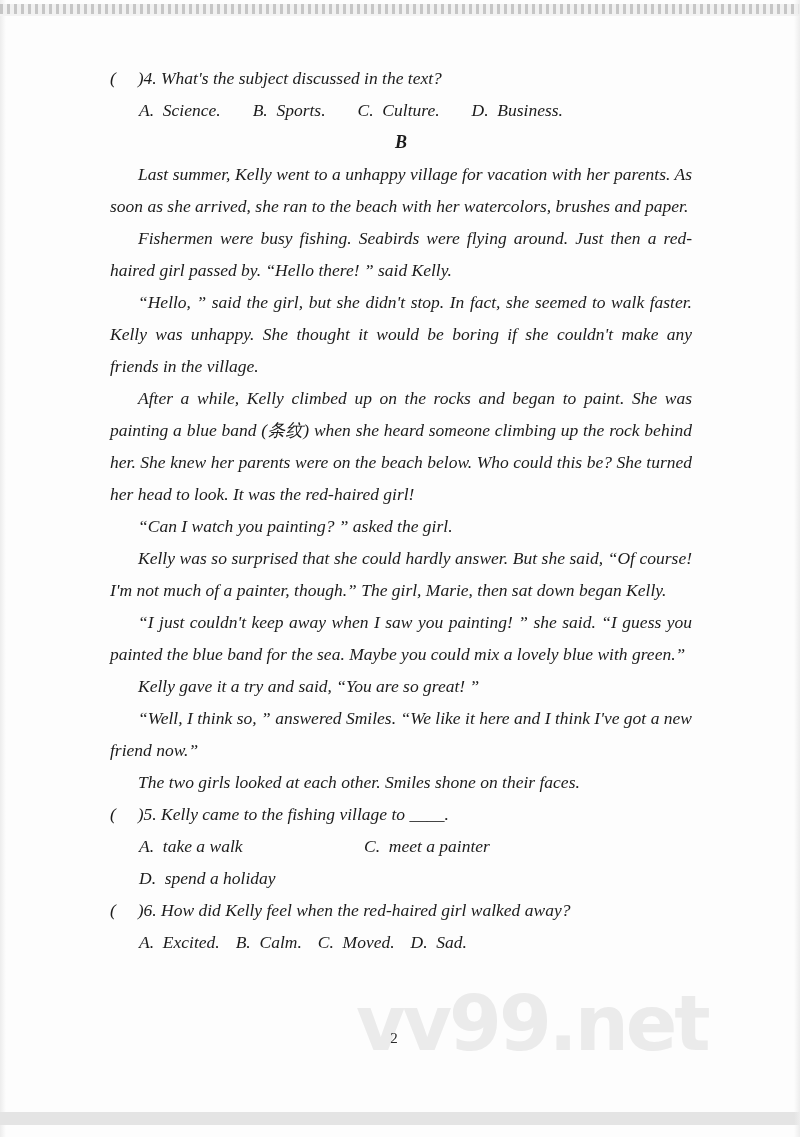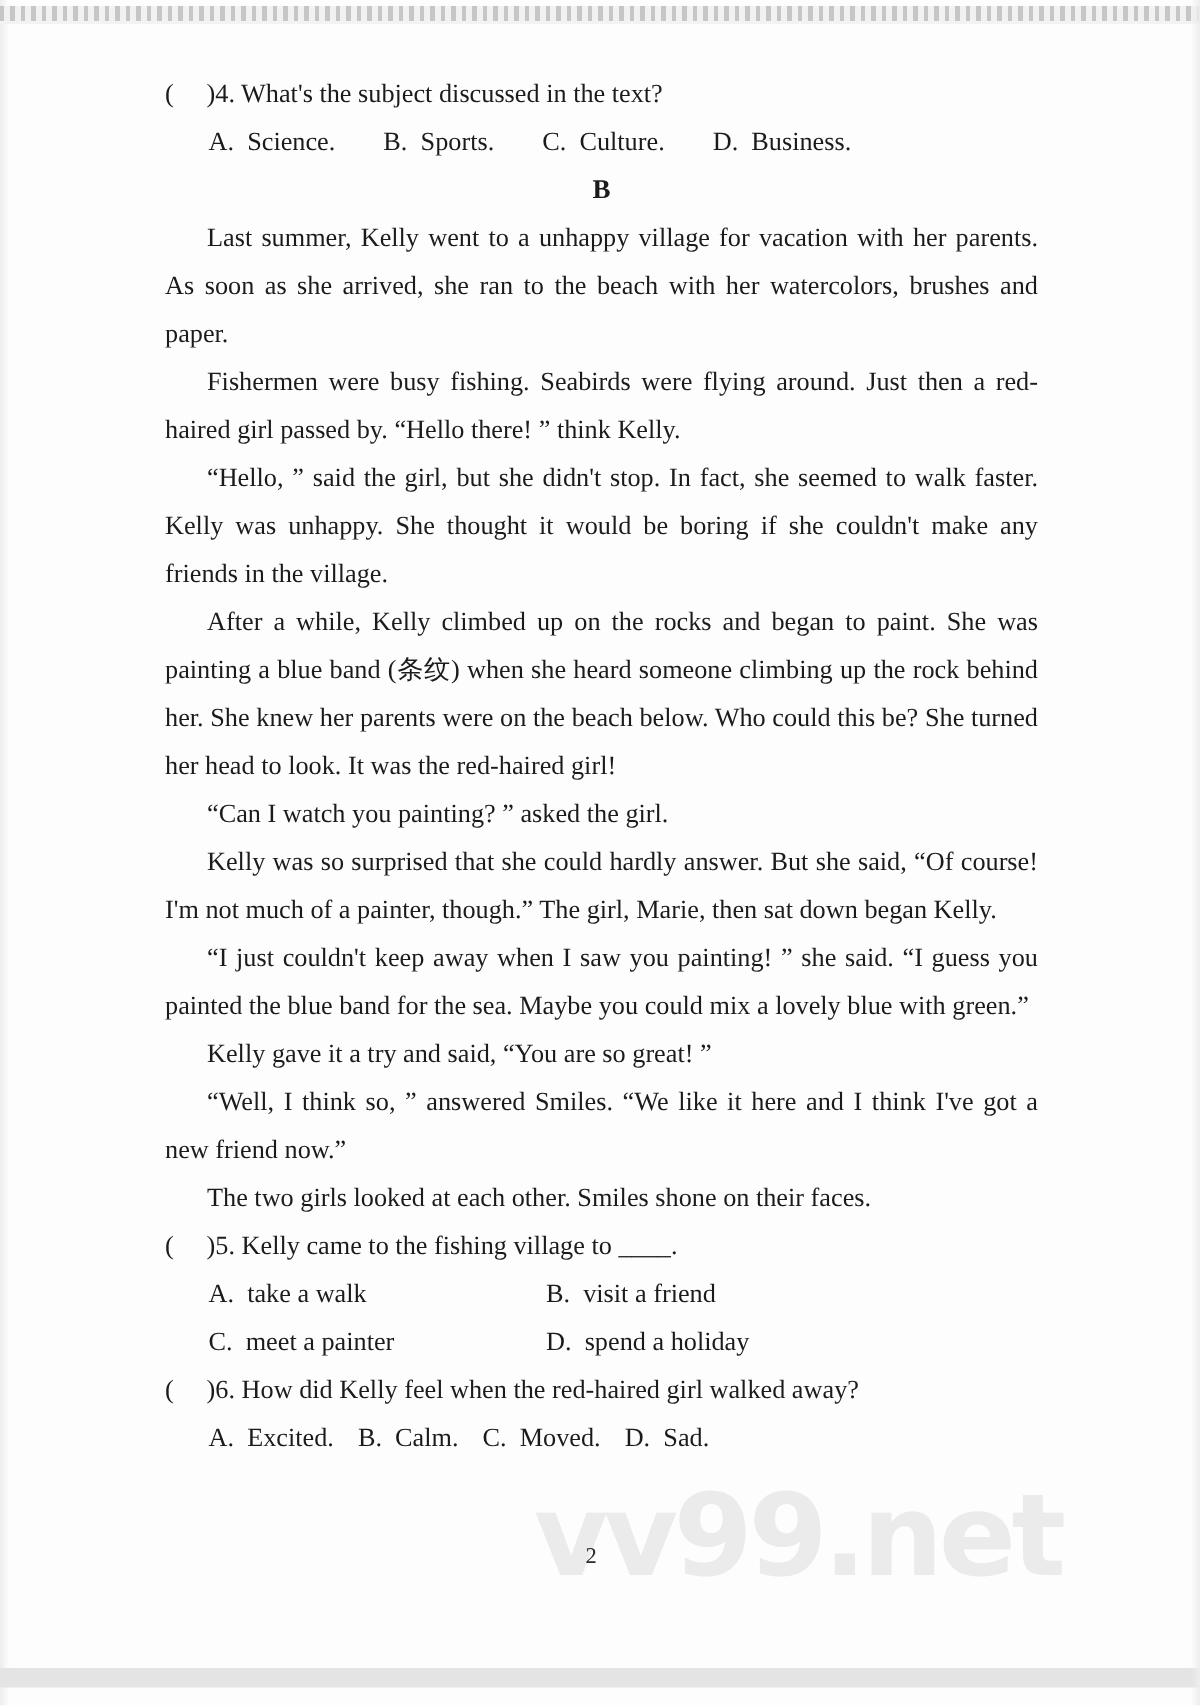--- a/index.html
+++ b/index.html
@@ -37,22 +37,22 @@
     position:absolute;top:984px;left:356px;
     font-family:"DejaVu Sans", sans-serif;
     font-weight:bold;
     font-size:76px;line-height:80px;
     letter-spacing:-3px;
     color:#ebebeb;
     user-select:none;
     text-align:center;
   }
   .content{
-    position:absolute;top:46px;left:110px;width:582px;
-    font-size:17.5px;line-height:32px;
+    position:absolute;top:62px;left:110px;width:582px;
+    font-size:17.5px;line-height:32px;font-style:italic;
   }
   .para{
     margin:0;
     text-align:justify;
     text-indent:28px;
   }
   .question{
     margin:0;
     text-indent:0;
   }
@@ -97,35 +97,34 @@
     <div class="opts-row">
       <span>A.&nbsp; Science.</span>
       <span>B.&nbsp; Sports.</span>
       <span>C.&nbsp; Culture.</span>
       <span>D.&nbsp; Business.</span>
     </div>
 
     <p class="section-heading">B</p>
 
     <p class="para">Last summer, Kelly went to a unhappy village for vacation with her parents. As soon as she arrived, she ran to the beach with her watercolors, brushes and paper.</p>
-    <p class="para">Fishermen were busy fishing. Seabirds were flying around. Just then a red-haired girl passed by. “Hello there! ” think Kelly.</p>
+    <p class="para">Fishermen were busy fishing. Seabirds were flying around. Just then a red-haired girl passed by. “Hello there! ” said Kelly.</p>
     <p class="para">“Hello, ” said the girl, but she didn't stop. In fact, she seemed to walk faster. Kelly was unhappy. She thought it would be boring if she couldn't make any friends in the village.</p>
     <p class="para">After a while, Kelly climbed up on the rocks and began to paint. She was painting a blue band (条纹) when she heard someone climbing up the rock behind her. She knew her parents were on the beach below. Who could this be? She turned her head to look. It was the red-haired girl!</p>
     <p class="para">“Can I watch you painting? ” asked the girl.</p>
     <p class="para">Kelly was so surprised that she could hardly answer. But she said, “Of course! I'm not much of a painter, though.” The girl, Marie, then sat down began Kelly.</p>
     <p class="para">“I just couldn't keep away when I saw you painting! ” she said. “I guess you painted the blue band for the sea. Maybe you could mix a lovely blue with green.”</p>
     <p class="para">Kelly gave it a try and said, “You are so great! ”</p>
     <p class="para">“Well, I think so, ” answered Smiles. “We like it here and I think I've got a new friend now.”</p>
     <p class="para">The two girls looked at each other. Smiles shone on their faces.</p>
 
     <p class="question">(&nbsp;&nbsp;&nbsp;&nbsp;&nbsp;)5. Kelly came to the fishing village to ____.</p>
 
     <div class="opts-grid">
       <span>A.&nbsp; take a walk</span>
-      <span>B.&nbsp; visit a friend</span>
       <span>C.&nbsp; meet a painter</span>
       <span>D.&nbsp; spend a holiday</span>
     </div>
 
     <p class="question">(&nbsp;&nbsp;&nbsp;&nbsp;&nbsp;)6. How did Kelly feel when the red-haired girl walked away?</p>
 
     <div class="opts-row wide-gap">
       <span>A.&nbsp; Excited.</span>
       <span>B.&nbsp; Calm.</span>
       <span>C.&nbsp; Moved.</span>

